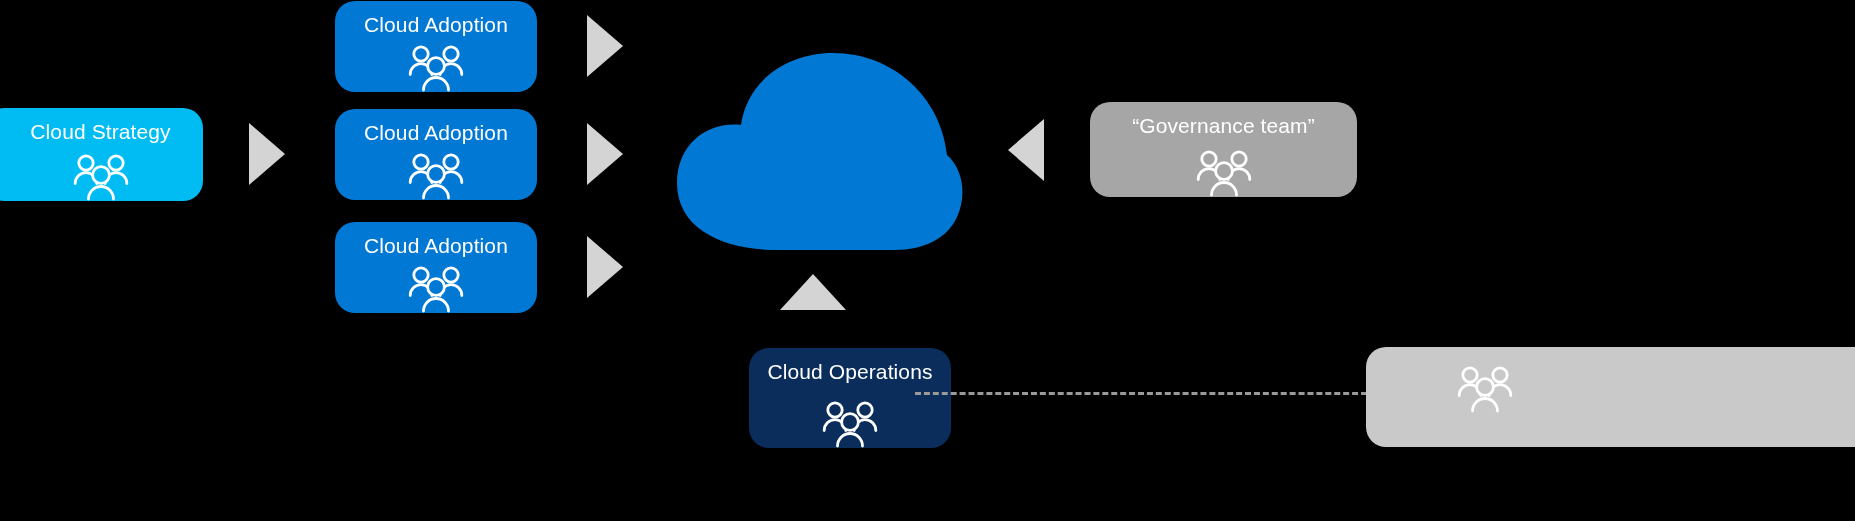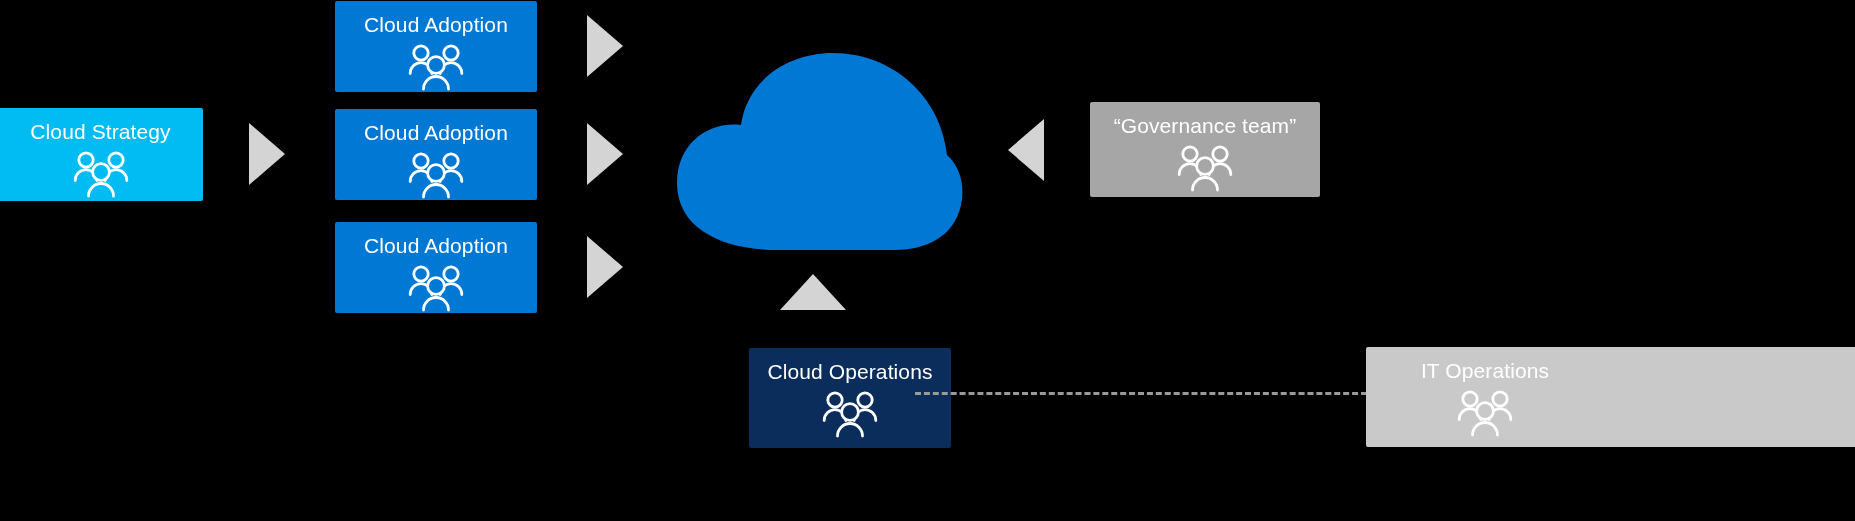--- a/index.html
+++ b/index.html
@@ -14,26 +14,27 @@
     position: relative;
     width: 1855px;
     height: 521px;
     background: #000000;
     overflow: hidden;
   }
 
   
   .card {
     position: absolute;
-    border-radius: 2px;
+    border-radius: 20px;
     box-sizing: border-box;
     display: flex;
     flex-direction: column;
     align-items: center;
     padding-top: 12px;
+    justify-content: space-between;
   }
   .card-label {
     font-size: 21px;
     line-height: 24px;
     color: #ffffff;
     white-space: nowrap;
     font-weight: 400;
     letter-spacing: 0.1px;
   }
   .people-icon {
@@ -58,21 +59,21 @@
     height: 91px;
     background: #0078D4;
   }
   .card-adoption-1 { top: 1px; }
   .card-adoption-2 { top: 109px; }
   .card-adoption-3 { top: 222px; }
 
   .card-governance {
     left: 1090px;
     top: 102px;
-    width: 230px;
+    width: 267px;
     height: 95px;
     background: #A6A6A6;
   }
 
   .card-cloudops {
     left: 713px;
     top: 348px;
     width: 202px;
     height: 100px;
     background: #0A2D5C;
@@ -230,21 +231,20 @@
       <circle cx="45" cy="10" r="7.2" stroke="#fff" stroke-width="2.8"></circle>
       <path d="M34.2 30.5a10.8 10.8 0 0 1 21.6 0" stroke="#fff" stroke-width="2.8" fill="none" stroke-linecap="round"></path>
       <circle cx="30" cy="22" r="8.4" stroke="#fff" stroke-width="2.8" fill="#0A2D5C"></circle>
       <path d="M17.5 46a12.5 12.5 0 0 1 25 0" stroke="#fff" stroke-width="2.8" fill="none" stroke-linecap="round"></path>
     </svg>
   </div>
 
   <div class="dashed-link"></div>
 
   <div class="card card-itops">
-    <div class="card-label">IT Operations</div>
     <svg class="people-icon" width="60" height="48" viewBox="0 0 60 48" fill="none">
       <circle cx="15" cy="10" r="7.2" stroke="#fff" stroke-width="2.8"></circle>
       <path d="M4.2 30.5a10.8 10.8 0 0 1 21.6 0" stroke="#fff" stroke-width="2.8" fill="none" stroke-linecap="round"></path>
       <circle cx="45" cy="10" r="7.2" stroke="#fff" stroke-width="2.8"></circle>
       <path d="M34.2 30.5a10.8 10.8 0 0 1 21.6 0" stroke="#fff" stroke-width="2.8" fill="none" stroke-linecap="round"></path>
       <circle cx="30" cy="22" r="8.4" stroke="#fff" stroke-width="2.8" fill="#C9C9C9"></circle>
       <path d="M17.5 46a12.5 12.5 0 0 1 25 0" stroke="#fff" stroke-width="2.8" fill="none" stroke-linecap="round"></path>
     </svg>
   </div>
 

